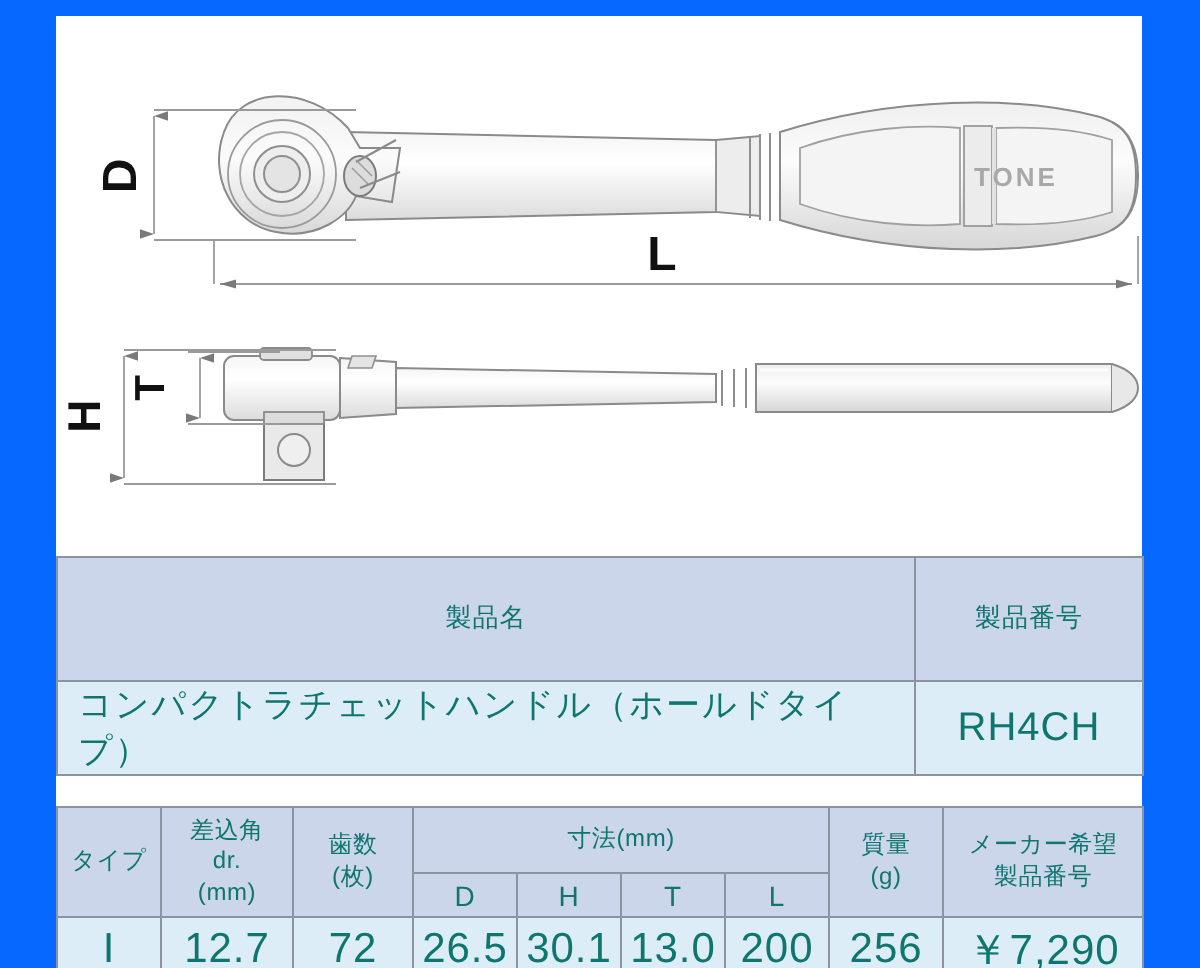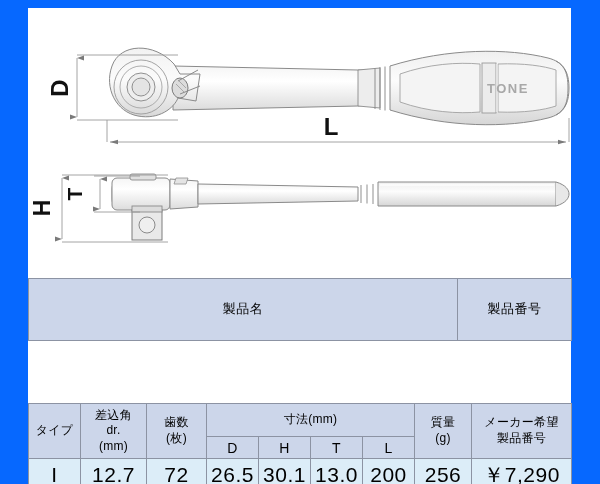--- a/index.html
+++ b/index.html
@@ -52,21 +52,21 @@
     table-layout: fixed;
   }
   #tbl-name { top: 270px; }
   #tbl-spec { top: 395px; }
 
   .tbl td, .tbl th {
     border: 1px solid #8c93a3;
     padding: 0;
     text-align: center;
     vertical-align: middle;
-    color: #000000;
+    color: #0f766e;
     font-weight: normal;
   }
   .hdr  { background: #ccd6ea; }
   .data { background: #dcedf8; }
 
   .h-jp  { font-size: 13px; line-height: 1.25; letter-spacing: .5px; }
   .h-sm  { font-size: 12px; line-height: 1.3; letter-spacing: .3px; }
   .h-lt  { font-size: 14px; letter-spacing: .5px; }
   .v-jp  { font-size: 17px; letter-spacing: 1px; }
   .v-num { font-size: 21px; letter-spacing: .5px; }
@@ -230,20 +230,24 @@
     <table class="tbl" id="tbl-name">
       <colgroup>
         <col style="width:429px">
         <col style="width:114px">
       </colgroup>
       <tbody>
         <tr class="row-name-hdr">
           <th class="hdr h-jp">製品名</th>
           <th class="hdr h-jp">製品番号</th>
         </tr>
+        <tr class="row-name-val">
+          <td class="data v-jp" style="text-align:left;padding-left:10px">コンパクトラチェットハンドル（ホールドタイプ）</td>
+          <td class="data v-num-sm">RH4CH</td>
+        </tr>
       </tbody>
     </table>
 
     <table class="tbl" id="tbl-spec">
       <colgroup>
         <col style="width:52px">
         <col style="width:66px">
         <col style="width:60px">
         <col style="width:52px">
         <col style="width:52px">

